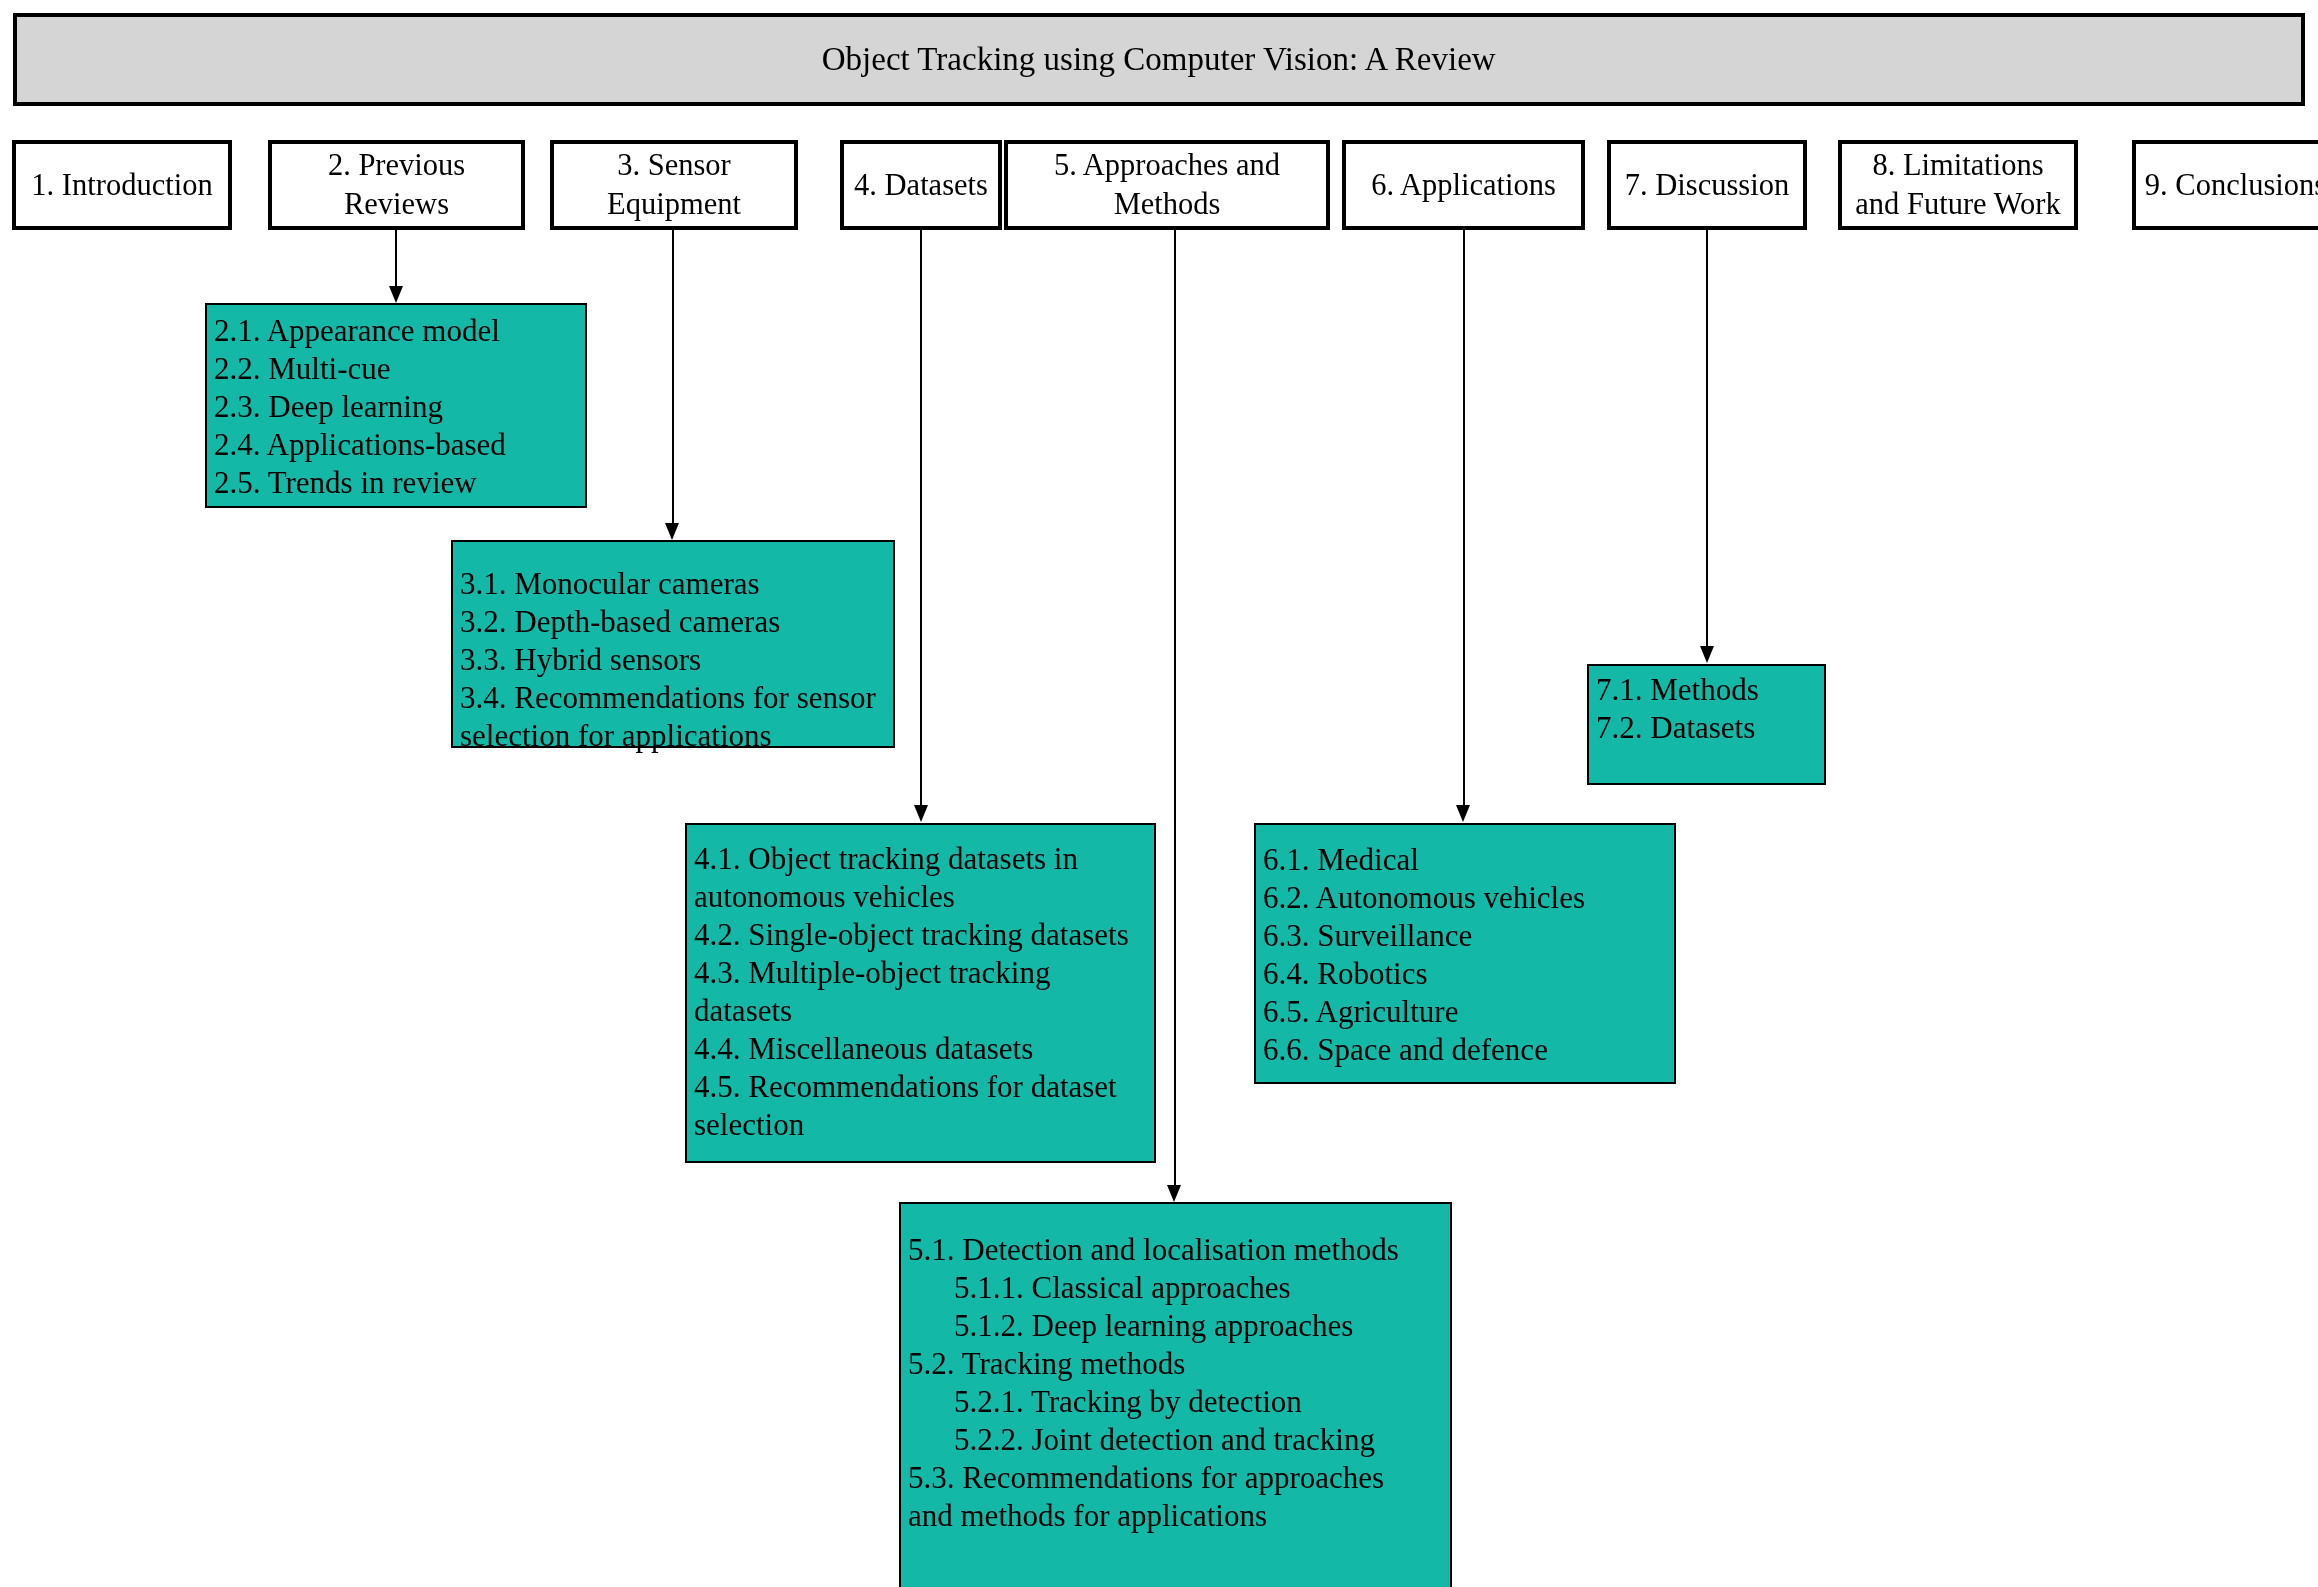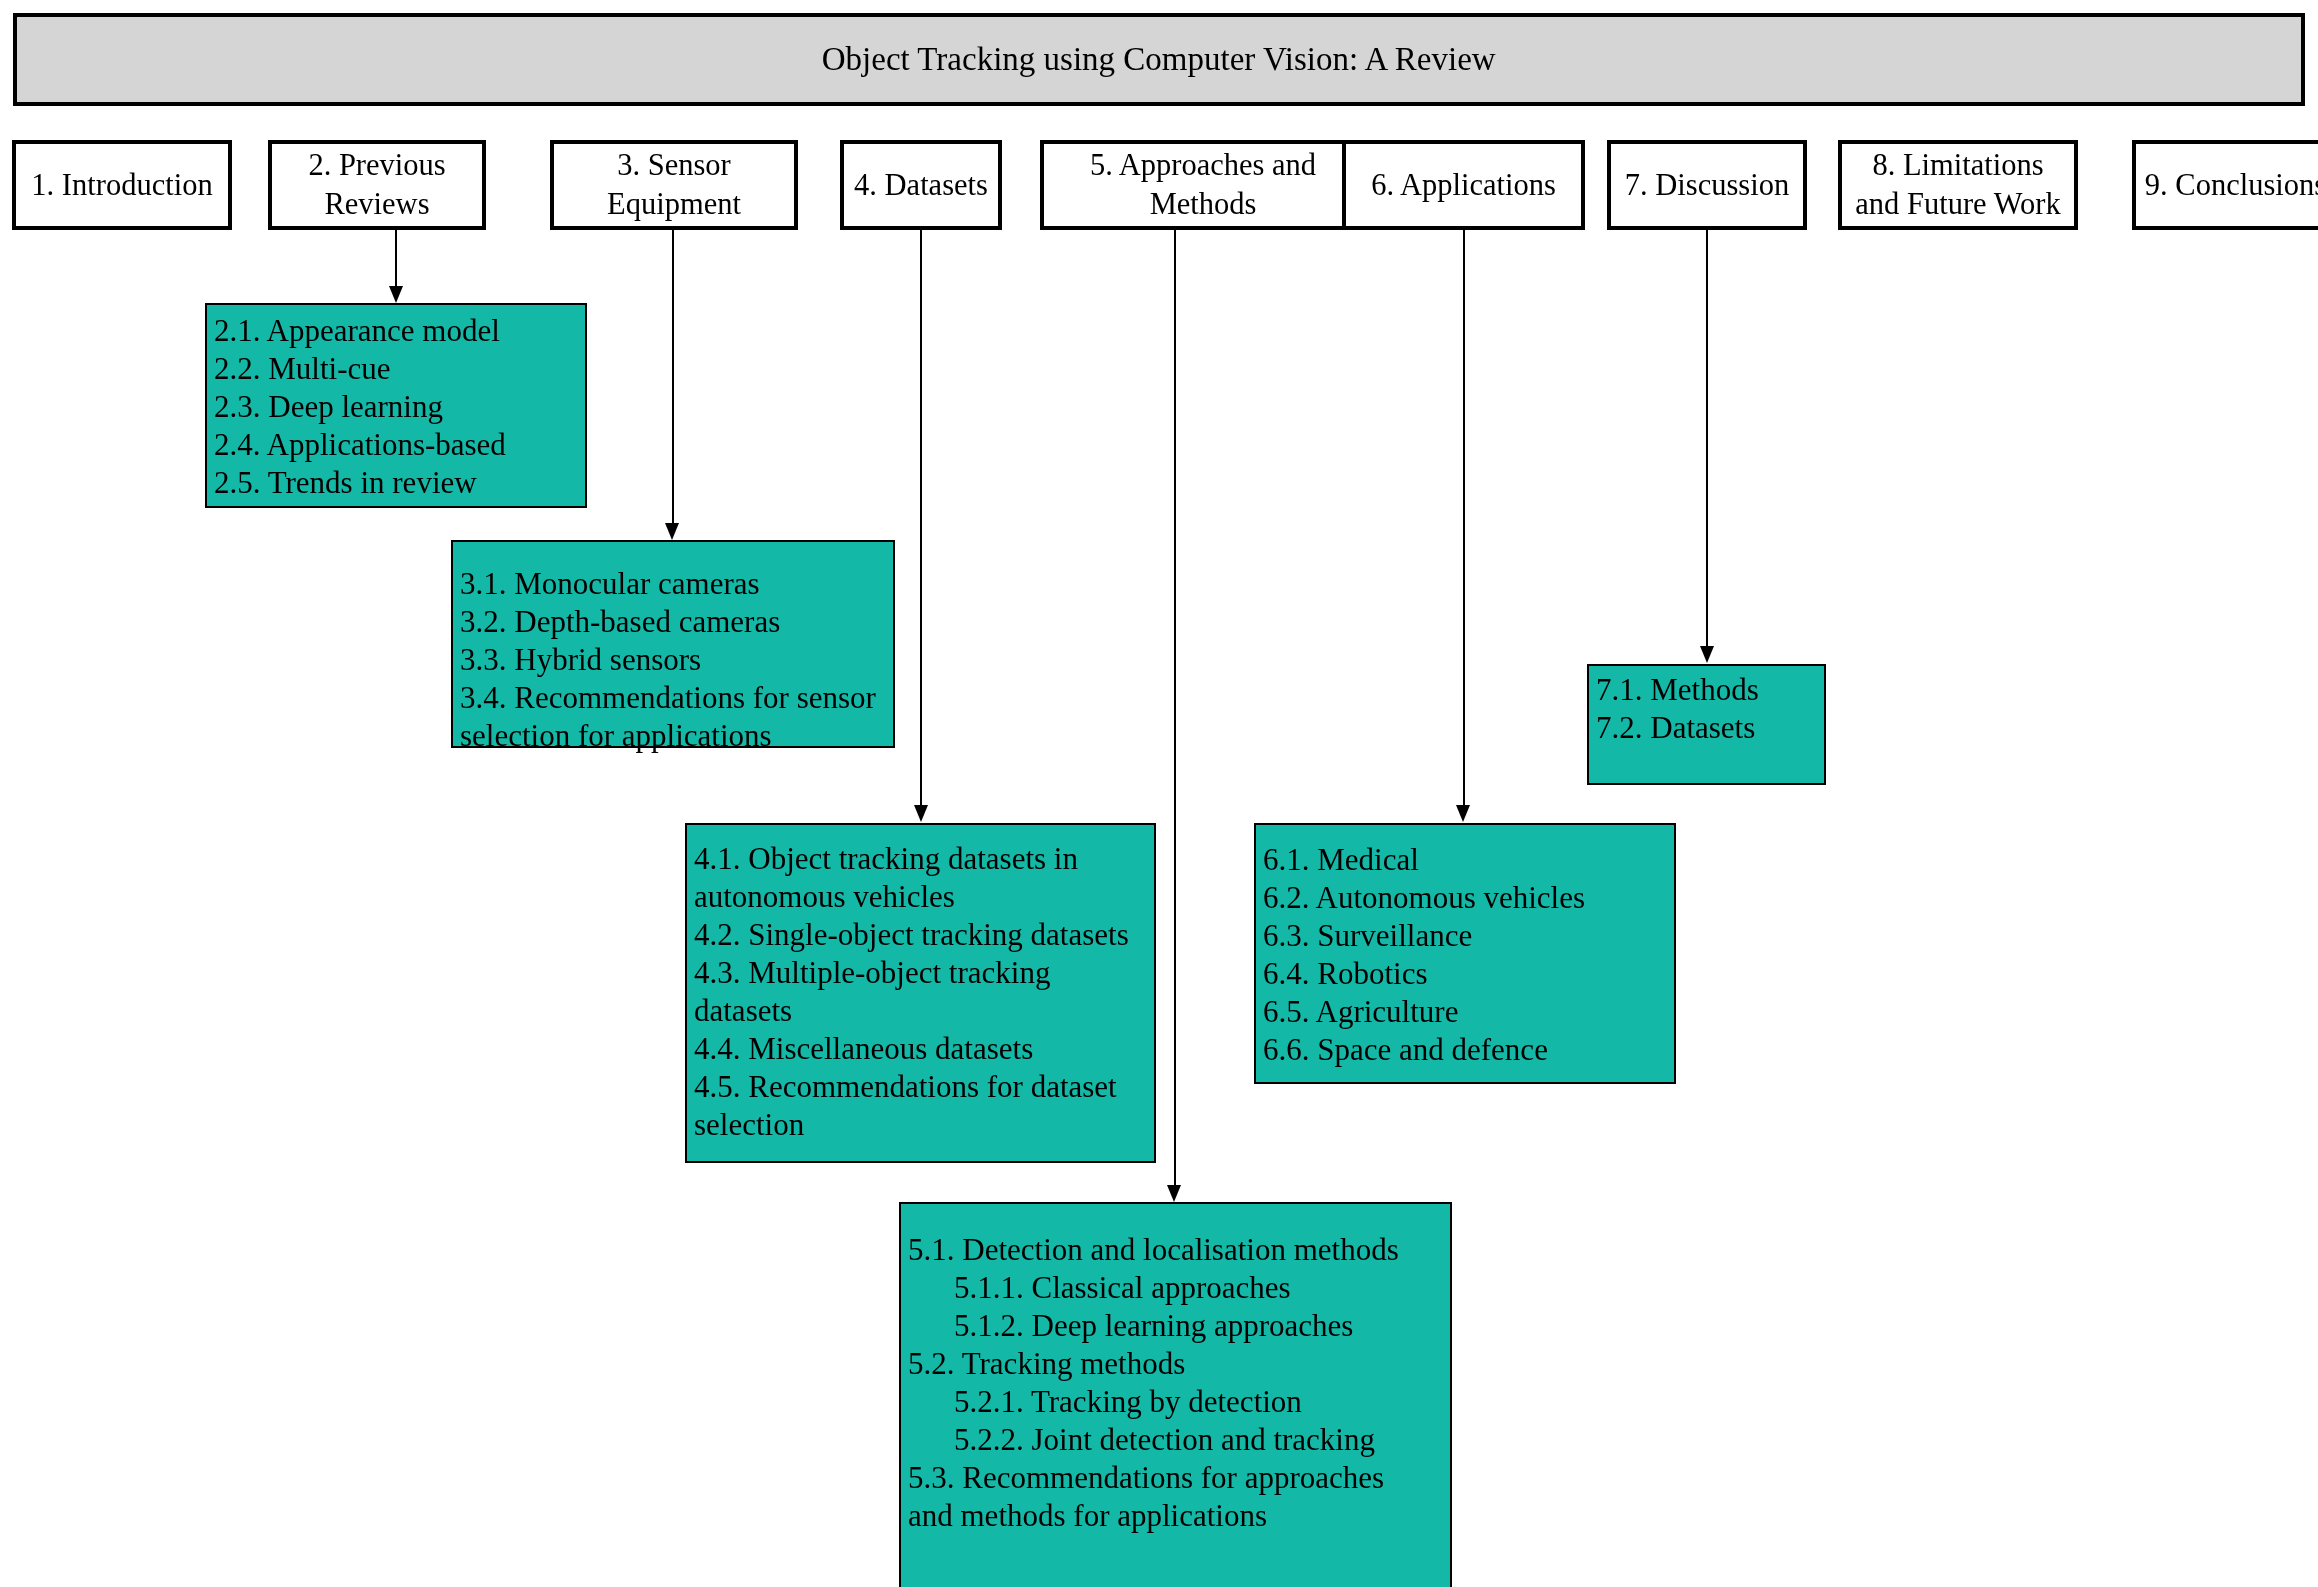--- a/index.html
+++ b/index.html
@@ -27,24 +27,24 @@
     box-sizing: border-box;
     border: 4px solid #000000;
     background: #ffffff;
     display: flex; align-items: center; justify-content: center;
     text-align: center;
     font-size: 30.5px;
     line-height: 39px;
     white-space: pre-line;
   }
   .b1 { left: 12px;   width: 220px; }
-  .b2 { left: 268px;  width: 218px; }
+  .b2 { left: 268px;  width: 257px; }
   .b3 { left: 550px;  width: 248px; }
   .b4 { left: 840px; width: 162px; }
-  .b5 { left: 1040px; width: 326px; }
+  .b5 { left: 1004px; width: 326px; }
   .b6 { left: 1342px; width: 243px; }
   .b7 { left: 1607px; width: 200px; }
   .b8 { left: 1838px; width: 240px; }
   .b9 { left: 2096px; width: 207px; margin-left: 36px; }
   .subbox {
     position: absolute;
     box-sizing: border-box;
     border: 2.9px solid #000000;
     background: #14b8a6;
     font-size: 31px;

